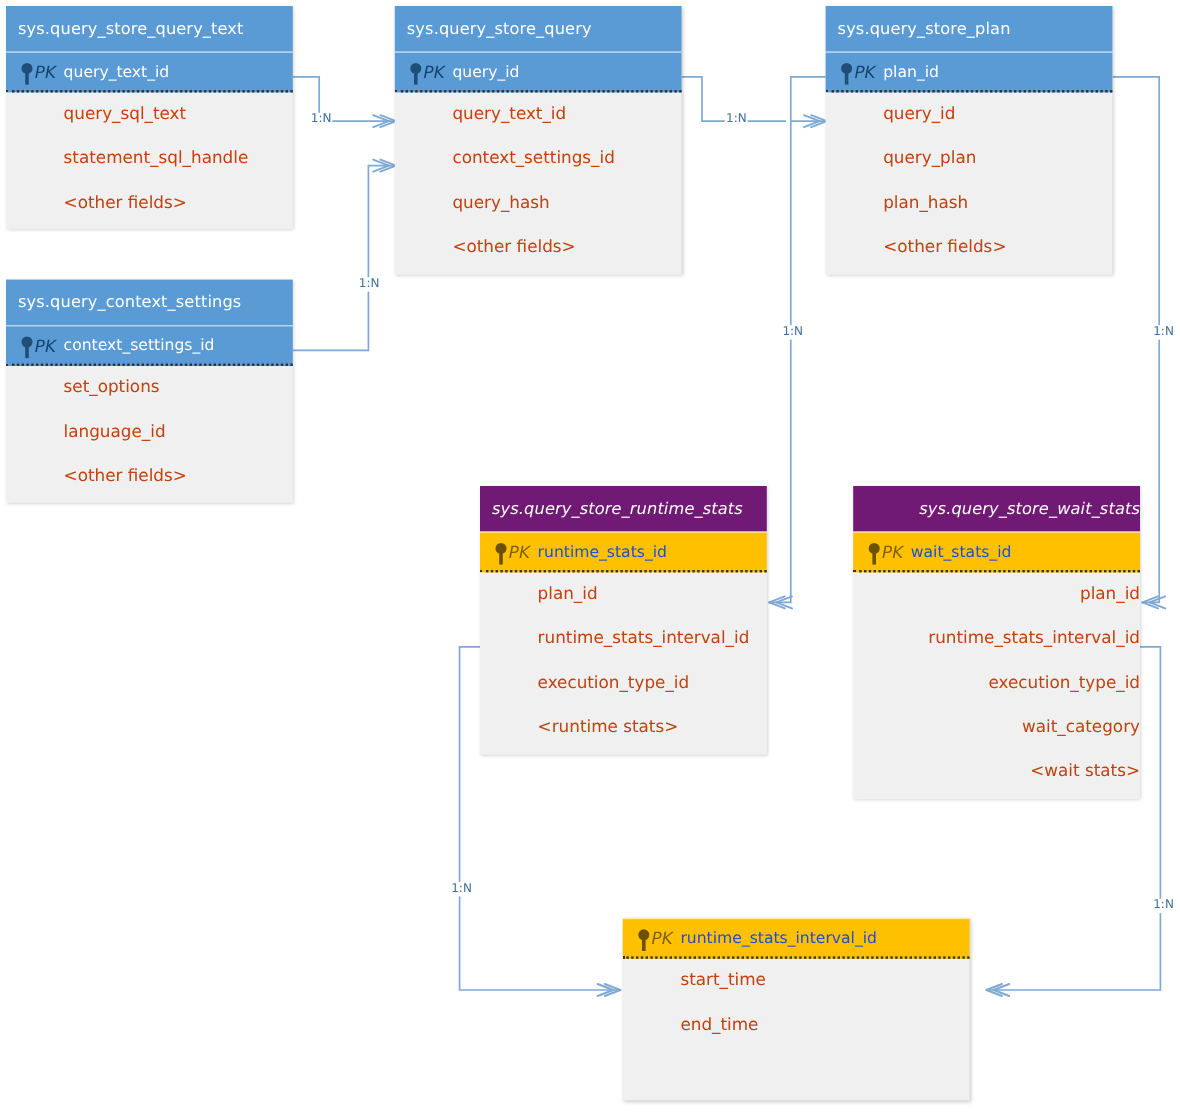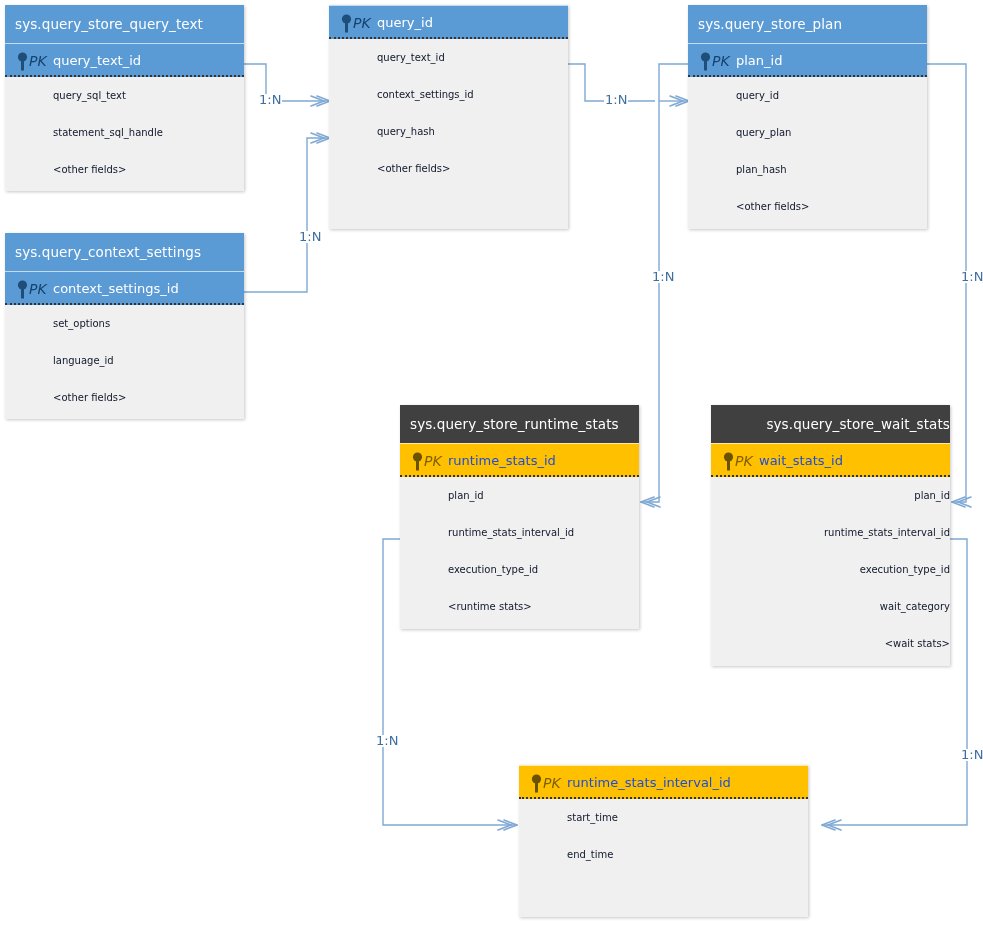--- a/index.html
+++ b/index.html
@@ -45,41 +45,41 @@
   .entity .pkrow .pkname{
     position:absolute;left:48px;top:0;line-height:34px;white-space:nowrap;
   }
   .entity .fields{
     padding:0;
   }
   .entity .field{
     box-sizing:border-box;
     height:37px;line-height:37px;
     padding-left:48px;
-    color:#0f172a;
-    font-size:10px;
+    color:#c2410c;
+    font-size:14px;
     white-space:nowrap;
   }
 
   
   .blue .title{background:#5b9bd5;}
   .blue .pkrow{background:#5b9bd5;}
   .blue .pkrow .pklabel{color:#16436e;}
   .blue .keyicon .kfill{fill:#1f4e79;}
 
   
-  .orange .title{background:#404040;}
+  .orange .title{background:#701a75;font-style:italic;}
   .orange .pkrow{background:#ffc000;}
   .orange .pkrow .pkname{color:#1d4ed8;}
   .orange .pkrow .pklabel{color:#7f5f00;}
   .orange .keyicon .kfill{fill:#6b5200;}
 
   .relabel{
     position:absolute;
-    font-size:13px;
+    font-size:10px;
     color:#3f6f9f;
     background:#ffffff;
     padding:0 1px;
     white-space:nowrap;
     line-height:12px;
   }
 </style>
 </head>
 <body>
 
@@ -132,20 +132,21 @@
       <span class="pkname">query_text_id</span>
     </div>
     <div class="fields">
       <div class="field">query_sql_text</div>
       <div class="field">statement_sql_handle</div>
       <div class="field">&lt;other fields&gt;</div>
     </div>
   </div>
 
   <div class="entity blue" style="left:329px;top:5px;width:239px;height:224px;">
+    <div class="title">sys.query_store_query</div>
     <div class="pkrow">
       <svg class="keyicon" viewBox="0 0 13 19">
         <circle class="kfill" cx="6.5" cy="5" r="4.6"></circle>
         <rect class="kfill" x="5" y="7" width="3" height="11.5"></rect>
       </svg>
       <span class="pklabel">PK</span>
       <span class="pkname">query_id</span>
     </div>
     <div class="fields">
       <div class="field">query_text_id</div>

